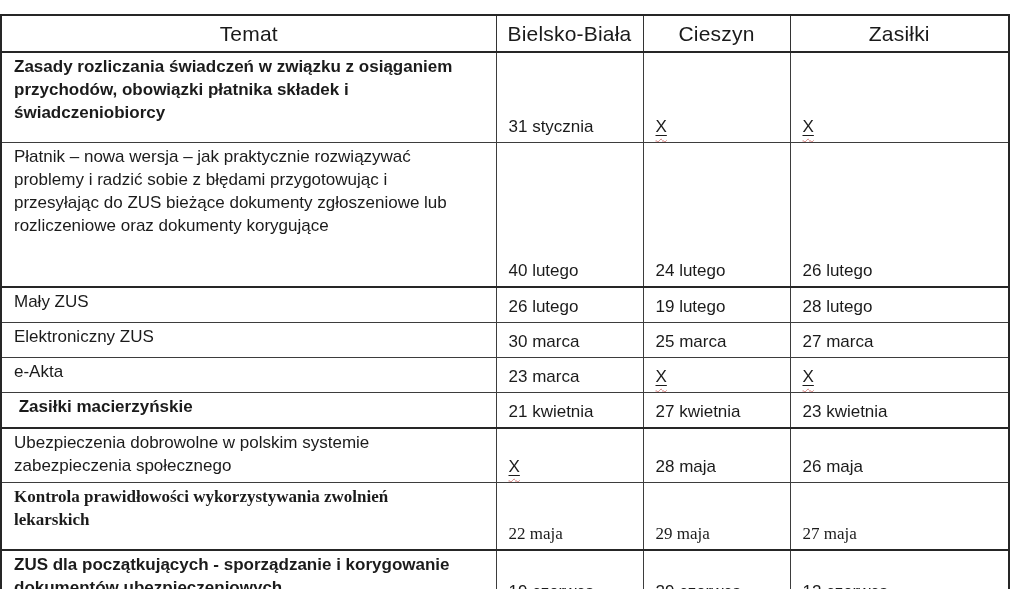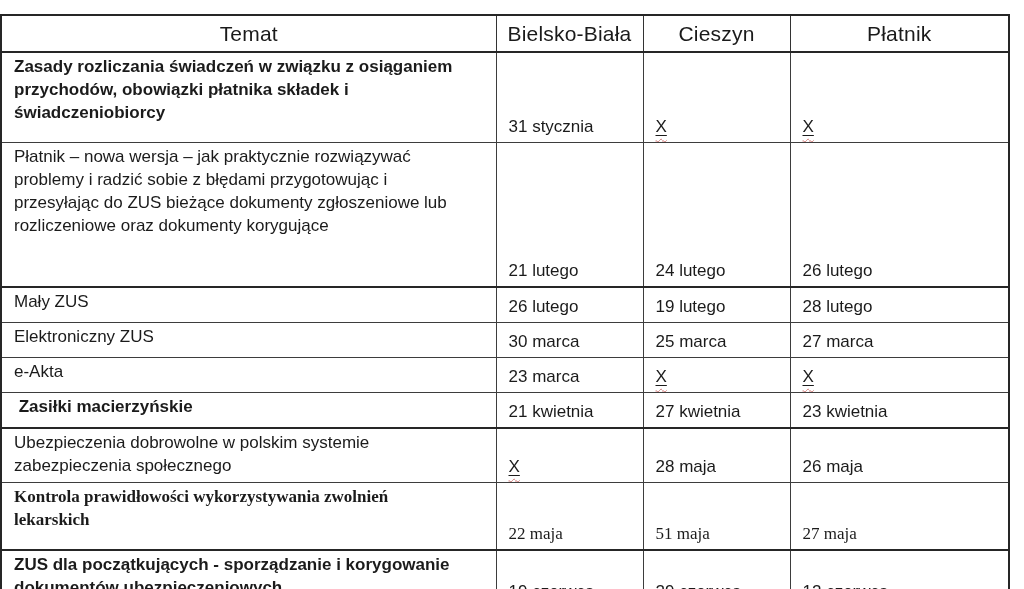--- a/index.html
+++ b/index.html
@@ -98,39 +98,39 @@
       <col style="width:495px">
       <col style="width:147px">
       <col style="width:147px">
       <col style="width:219px">
     </colgroup>
     <thead>
       <tr>
         <th>Temat</th>
         <th>Bielsko-Biała</th>
         <th>Cieszyn</th>
-        <th>Płatnik</th>
+        <th>Zasiłki</th>
       </tr>
     </thead>
     <tbody id="table-body">
   <tr class="bold-row">
     <td class="topic-cell">Zasady rozliczania świadczeń w związku z osiąganiem
 przychodów, obowiązki płatnika składek i
 świadczeniobiorcy</td>
     <td class="date-cell">31 stycznia</td>
     <td class="date-cell"><span class="x-outer"><span class="x-inner">X</span></span></td>
     <td class="date-cell"><span class="x-outer"><span class="x-inner">X</span></span></td>
   </tr>
 
   <tr>
     <td class="topic-cell">Płatnik – nowa wersja – jak praktycznie rozwiązywać
 problemy i radzić sobie z błędami przygotowując i
 przesyłając do ZUS bieżące dokumenty zgłoszeniowe lub
 rozliczeniowe oraz dokumenty korygujące</td>
-    <td class="date-cell">21 lutego</td>
+    <td class="date-cell">40 lutego</td>
     <td class="date-cell">24 lutego</td>
     <td class="date-cell">26 lutego</td>
   </tr>
 
   <tr>
     <td class="topic-cell">Mały ZUS</td>
     <td class="date-cell">26 lutego</td>
     <td class="date-cell">19 lutego</td>
     <td class="date-cell">28 lutego</td>
   </tr>
@@ -161,21 +161,21 @@
 zabezpieczenia społecznego</td>
     <td class="date-cell"><span class="x-outer"><span class="x-inner">X</span></span></td>
     <td class="date-cell">28 maja</td>
     <td class="date-cell">26 maja</td>
   </tr>
 
   <tr class="bold-row">
     <td class="topic-cell">Kontrola prawidłowości wykorzystywania zwolnień
 lekarskich</td>
     <td class="date-cell">22 maja</td>
-    <td class="date-cell">51 maja</td>
+    <td class="date-cell">29 maja</td>
     <td class="date-cell">27 maja</td>
   </tr>
 
   <tr class="bold-row">
     <td class="topic-cell">ZUS dla początkujących - sporządzanie i korygowanie
 dokumentów ubezpieczeniowych</td>
     <td class="date-cell">19 czerwca</td>
     <td class="date-cell">29 czerwca</td>
     <td class="date-cell">12 czerwca</td>
   </tr>

